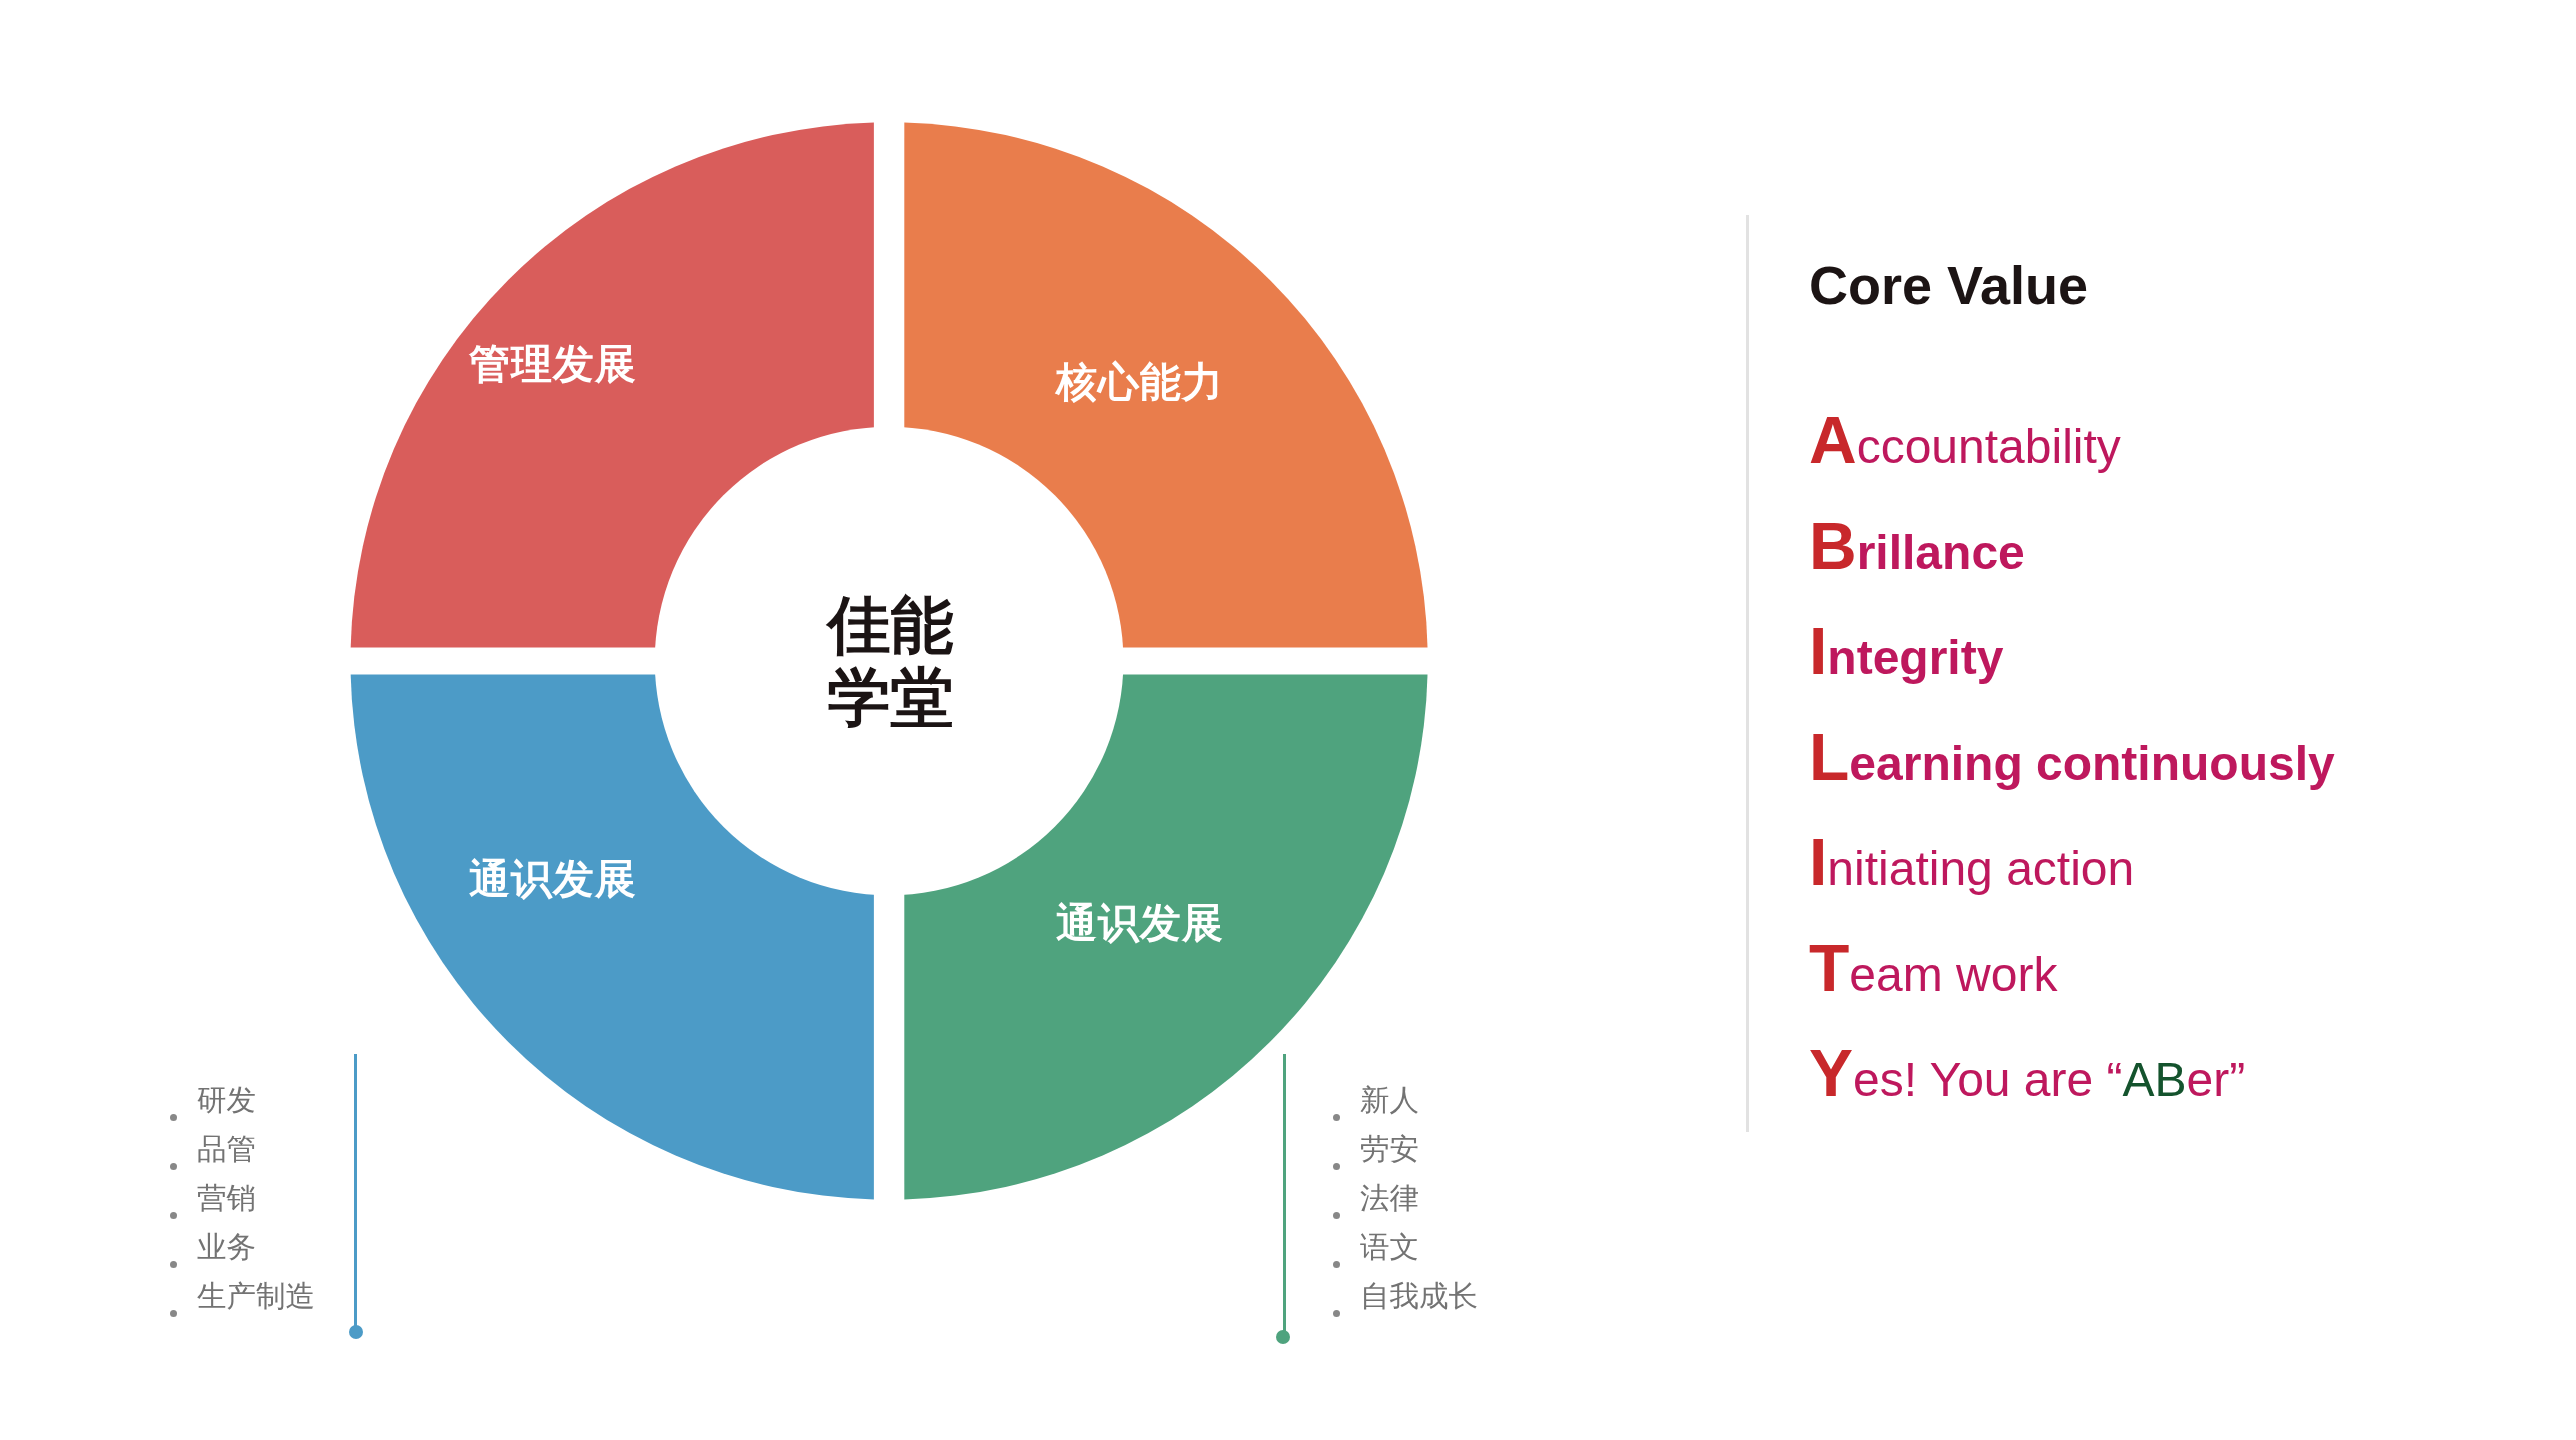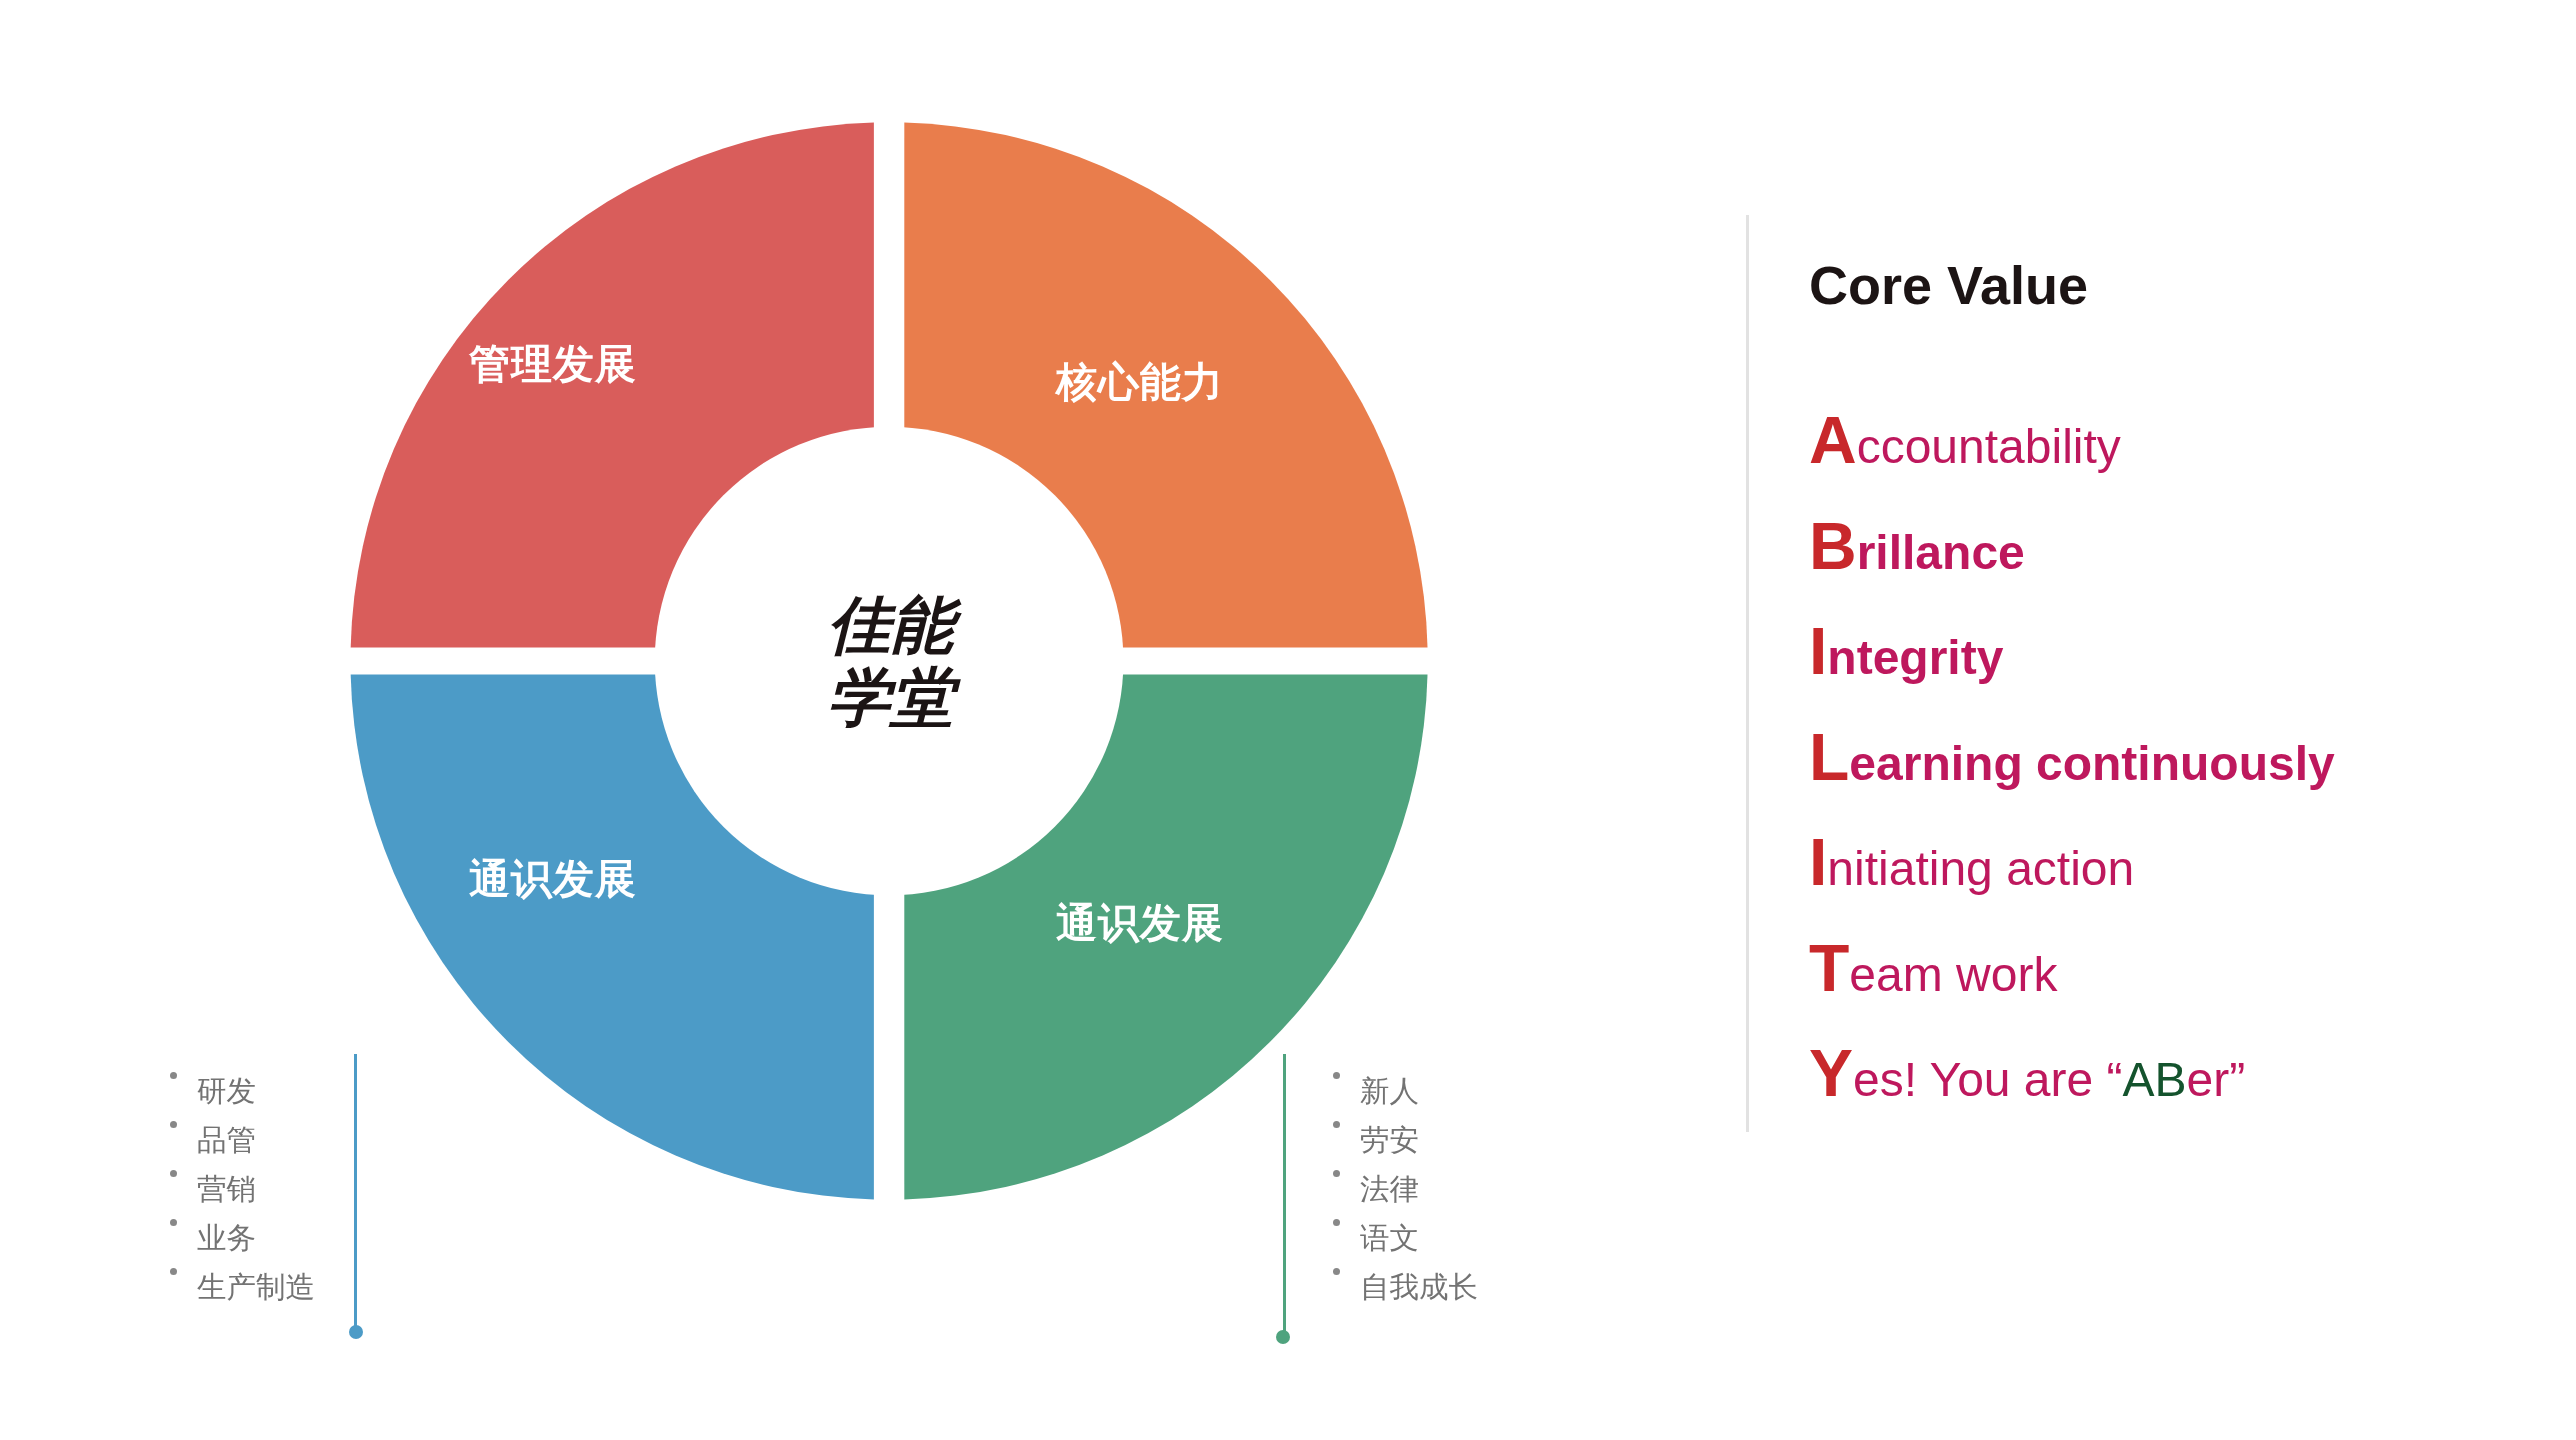--- a/index.html
+++ b/index.html
@@ -3,25 +3,25 @@
 <meta charset="utf-8">
 <style>
   html, body { margin:0; padding:0; background:#ffffff; }
   body { width:2576px; height:1440px; position:relative; overflow:hidden;
          font-family:"DejaVu Sans", "Liberation Sans", sans-serif; }
   #donut { position:absolute; left:0; top:0; }
   .seg-label { position:absolute; color:#ffffff; font-weight:bold; font-size:41px;
                letter-spacing:0.9px; white-space:nowrap; line-height:1; }
   .center-title { position:absolute; left:801px; top:590px; width:179px; text-align:center;
                   color:#1b1414; font-weight:bold; font-size:63px; line-height:72px; }
-  .center-title div { white-space:nowrap;font-style:italic; }
+  .center-title div { white-space:nowrap; }
   .vline { position:absolute; width:2.7px; }
   .vdot { position:absolute; width:14.3px; height:14.3px; border-radius:50%; }
   .blist { position:absolute; margin:0; padding:0; list-style:none; }
-  .blist li { height:49px; display:flex; align-items:flex-start; color:#737373;
+  .blist li { height:49px; display:flex; align-items:flex-end; color:#737373;
               font-size:29.5px; white-space:nowrap; }
   .blist .dot { width:7.2px; height:7.2px; border-radius:50%; background:#888888;
                 display:inline-block; margin-right:19.7px; flex:none; }
   .divider { position:absolute; left:1746px; top:215px; width:2.7px; height:917px; background:#e2e2e2; }
   .cv-title { position:absolute; left:1809px; top:258px; font-size:54px; font-weight:bold;
               color:#1c1414; white-space:nowrap; line-height:1; font-family:"Liberation Sans", sans-serif; }
   .cv-row { position:absolute; left:1809px; white-space:nowrap; line-height:1;
             font-family:"Liberation Sans", sans-serif; }
   .cv-initial { color:#c8282b; font-weight:bold; font-size:66px; }
   .cv-rest { color:#be185d; font-size:48px; }

